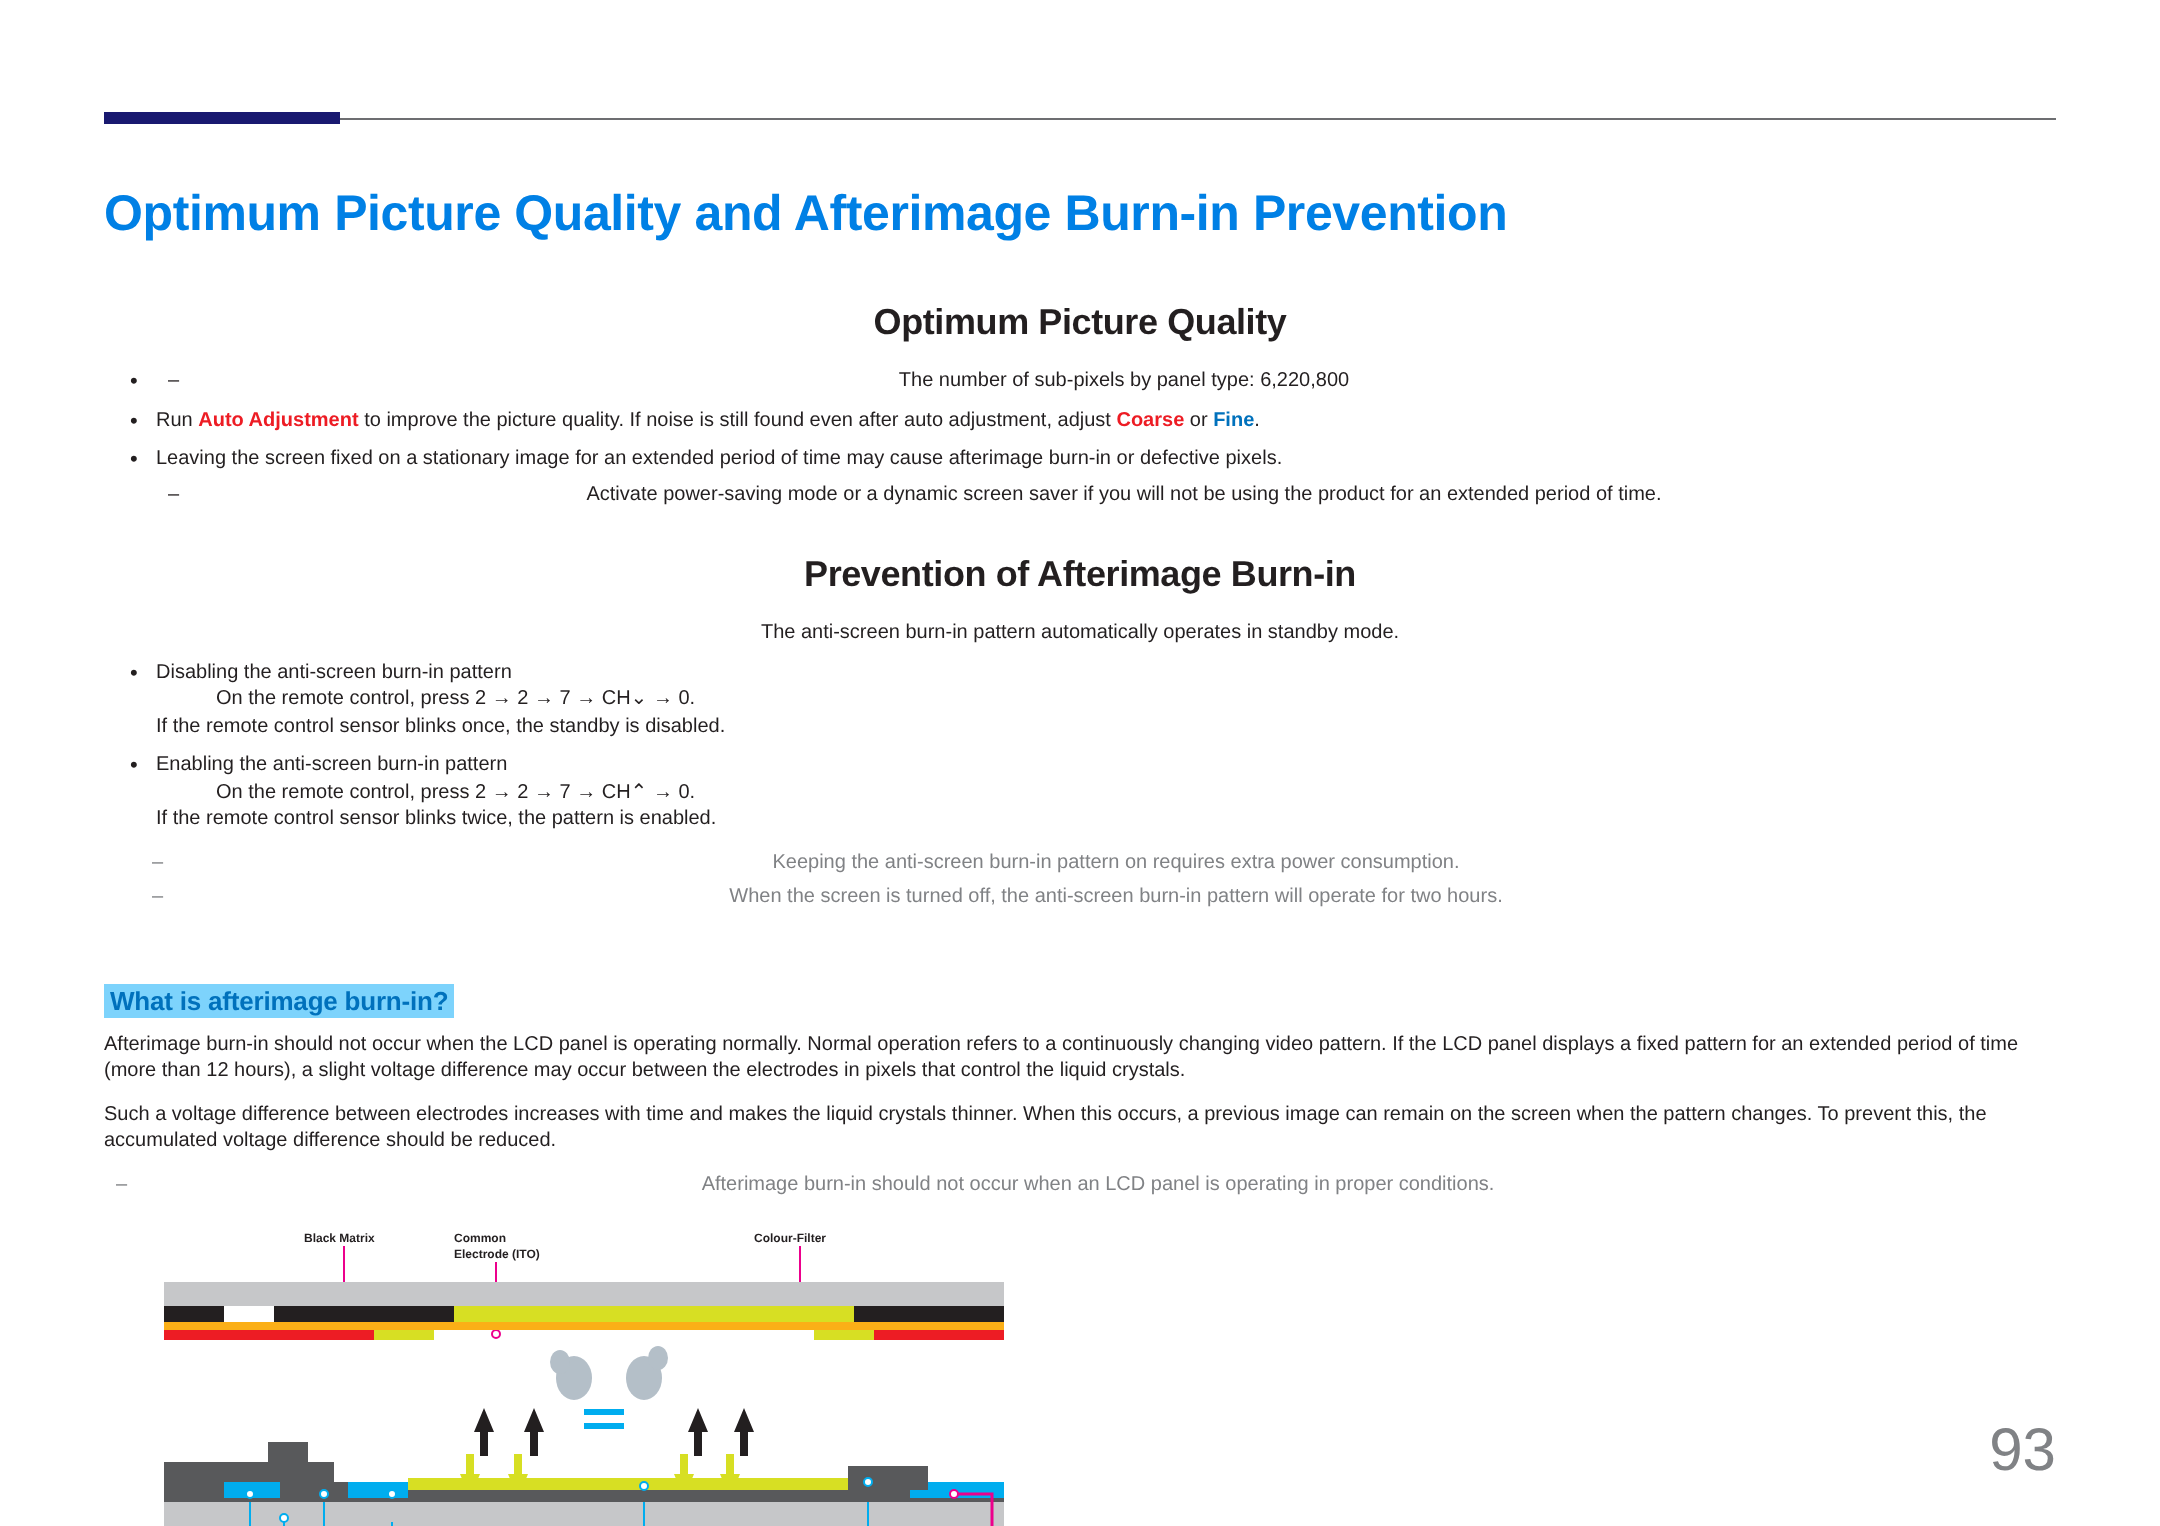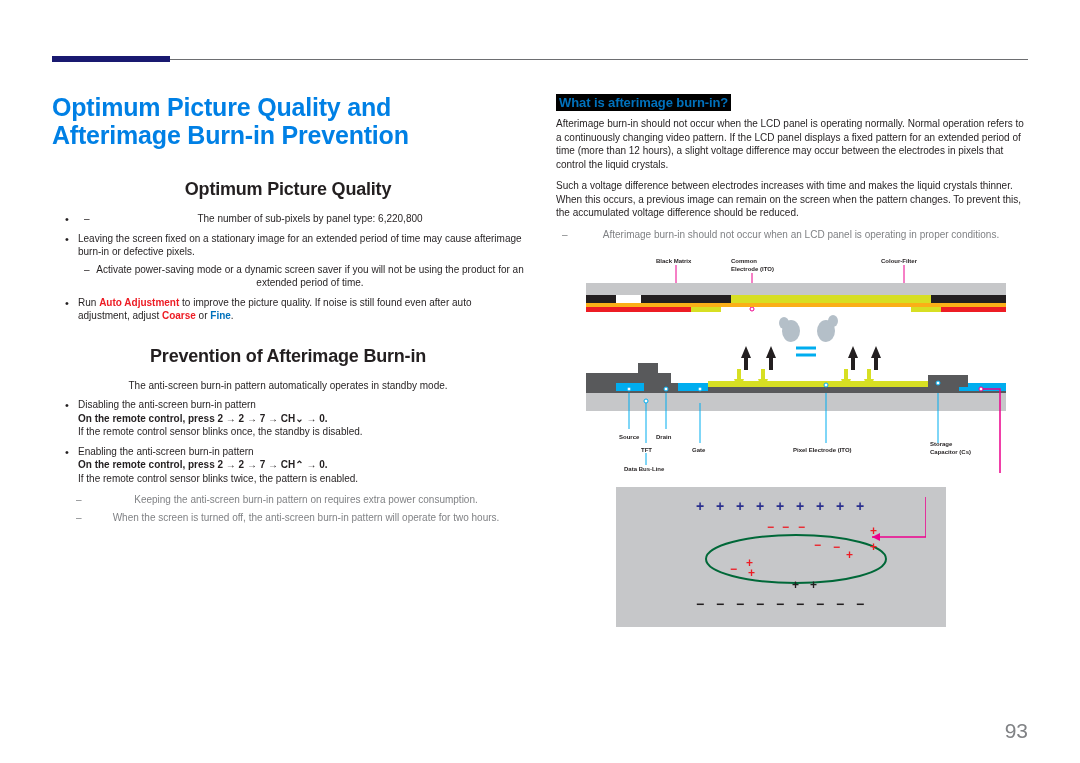--- a/index.html
+++ b/index.html
@@ -36,20 +36,21 @@
     background: #191970;
   }
   .columns {
     position: absolute;
     top: 93px;
     left: 52px;
     right: 52px;
     bottom: 60px;
     display: flex;
     gap: 32px;
+    flex-direction: column;
   }
   .col {
     flex: 1;
     min-width: 0;
   }
   h1 {
     color: #0080E5;
     font-weight: 600;
     font-size: 25px;
     line-height: 1.12;
@@ -62,21 +63,21 @@
     margin: 0 0 12px 0;
     letter-spacing: -0.2px;
     text-align: center;
   }
   h2.second { margin-top: 23px; }
   h3 {
     display: inline;
     font-size: 13px;
     font-weight: 600;
     color: #0071BC;
-    background: #000000;
+    background: #7dd3fc;
     padding: 1px 3px;
     letter-spacing: -0.1px;
   }
   ul.bullets {
     list-style: none;
     padding: 0;
     margin: 4px 0 0 0;
     font-size: 10px;
     line-height: 1.35;
   }
@@ -105,21 +106,21 @@
     font-size: 10px;
     line-height: 1.35;
   }
   ul.dashes > li::before {
     content: "‒";
     position: absolute;
     left: 6px;
     top: 0;
   }
   .gray-dashes > li { color: #808285; }
-  .bold { font-weight: 700; }
+  .bold { font-weight: 400; margin-left: 30px; }
   .coarse { color: #ED1C24; font-weight: 700; }
   .fine  { color: #0071BC; font-weight: 700; }
   .autoadj { color: #ED1C24; font-weight: 700; }
   p.body {
     font-size: 10px;
     line-height: 1.35;
     margin: 6px 0 8px 0;
   }
   p.intro {
     font-size: 10px;
@@ -139,21 +140,21 @@
     height: 140px;
     margin: 14px 0 0 60px;
     background: #C6C7C9;
     box-sizing: border-box;
     padding: 10px 20px;
   }
   .page-number {
     position: absolute;
     bottom: 20px;
     right: 52px;
-    font-size: 21px;
+    font-size: 30px;
     color: #808285;
     font-weight: 300;
   }
   svg text { font-family: "Segoe UI", Arial, sans-serif; }
   .dia-label { font-size: 6px; fill: #231F20; font-weight: 600; }
 </style>
 </head>
 <body>
 
 <div class="page">
@@ -166,27 +167,27 @@
       <h1>Optimum Picture Quality and Afterimage Burn-in Prevention</h1>
 
       <h2>Optimum Picture Quality</h2>
       <ul class="bullets">
         <li>
           <ul class="dashes">
             <li>The number of sub-pixels by panel type: 6,220,800</li>
           </ul>
         </li>
         <li>
+          <span>Run </span><span class="autoadj">Auto Adjustment</span><span> to improve the picture quality. If noise is still found even after auto adjustment, adjust </span><span class="coarse">Coarse</span><span> or </span><span class="fine">Fine</span><span>.</span>
+        </li>
+        <li>
           <span>Leaving the screen fixed on a stationary image for an extended period of time may cause afterimage burn-in or defective pixels.</span>
           <ul class="dashes">
             <li>Activate power-saving mode or a dynamic screen saver if you will not be using the product for an extended period of time.</li>
           </ul>
-        </li>
-        <li>
-          <span>Run </span><span class="autoadj">Auto Adjustment</span><span> to improve the picture quality. If noise is still found even after auto adjustment, adjust </span><span class="coarse">Coarse</span><span> or </span><span class="fine">Fine</span><span>.</span>
         </li>
       </ul>
 
       <h2 class="second">Prevention of Afterimage Burn-in</h2>
       <p class="intro">The anti-screen burn-in pattern automatically operates in standby mode.</p>
 
       <ul class="bullets">
         <li>
           <span>Disabling the anti-screen burn-in pattern</span><br>
           <span class="bold">On the remote control, press 2 → 2 → 7 → CH⌄ → 0.</span><br>

